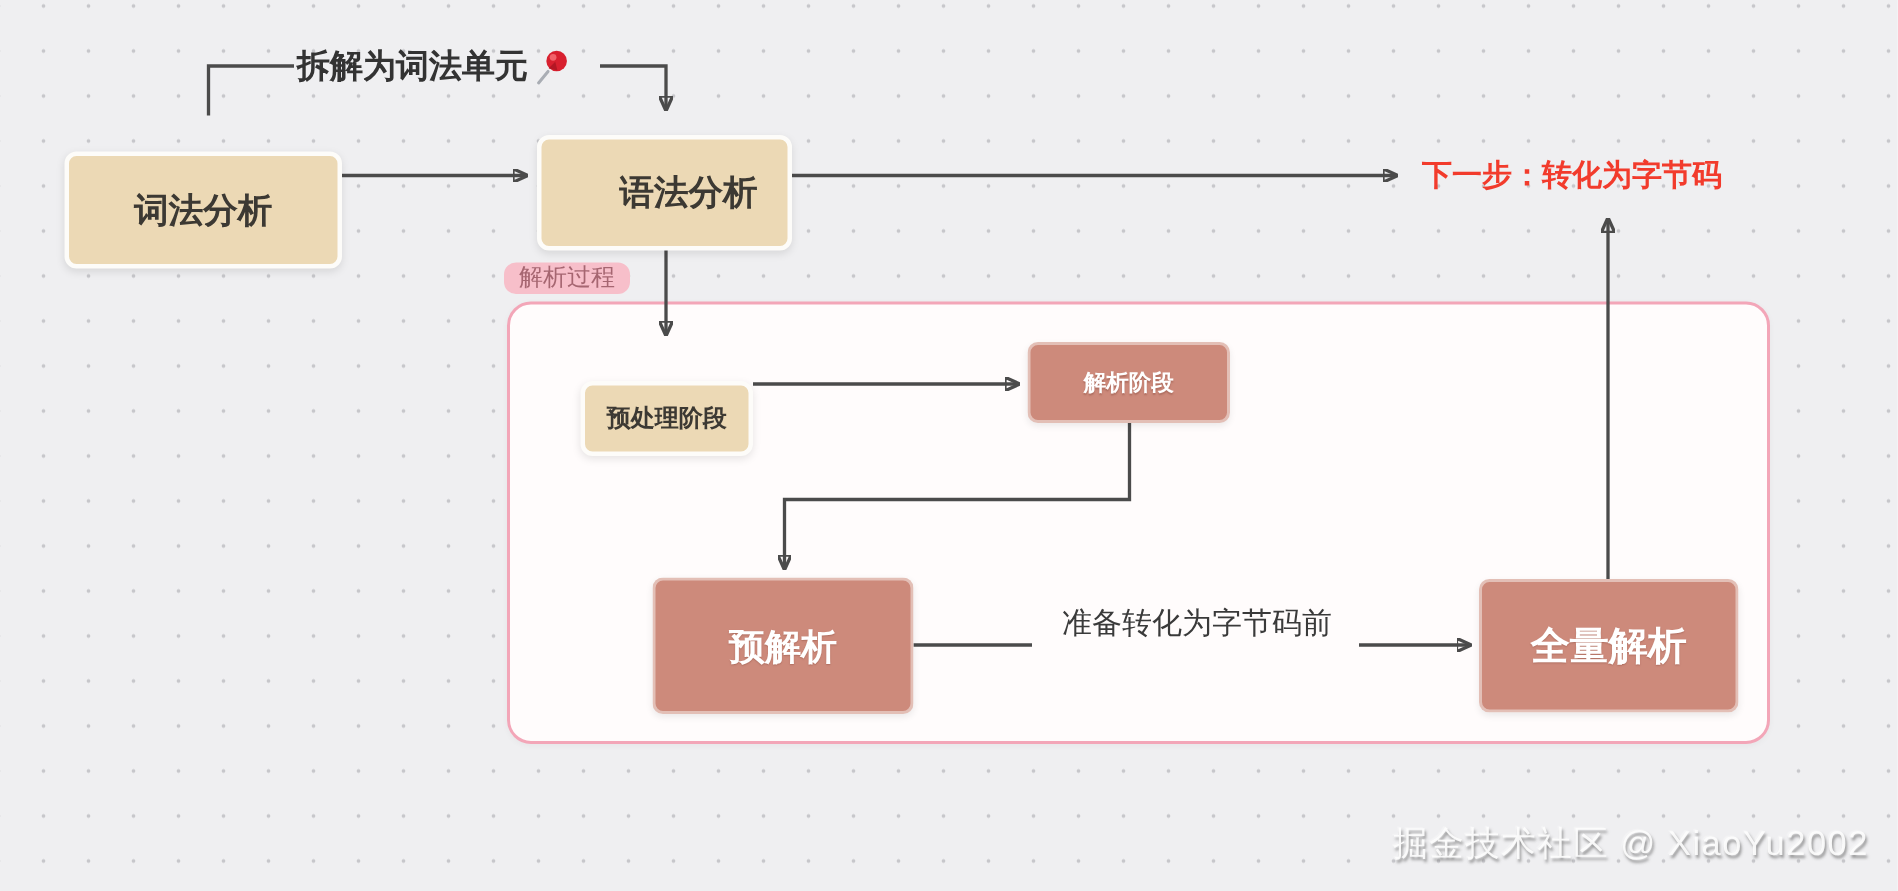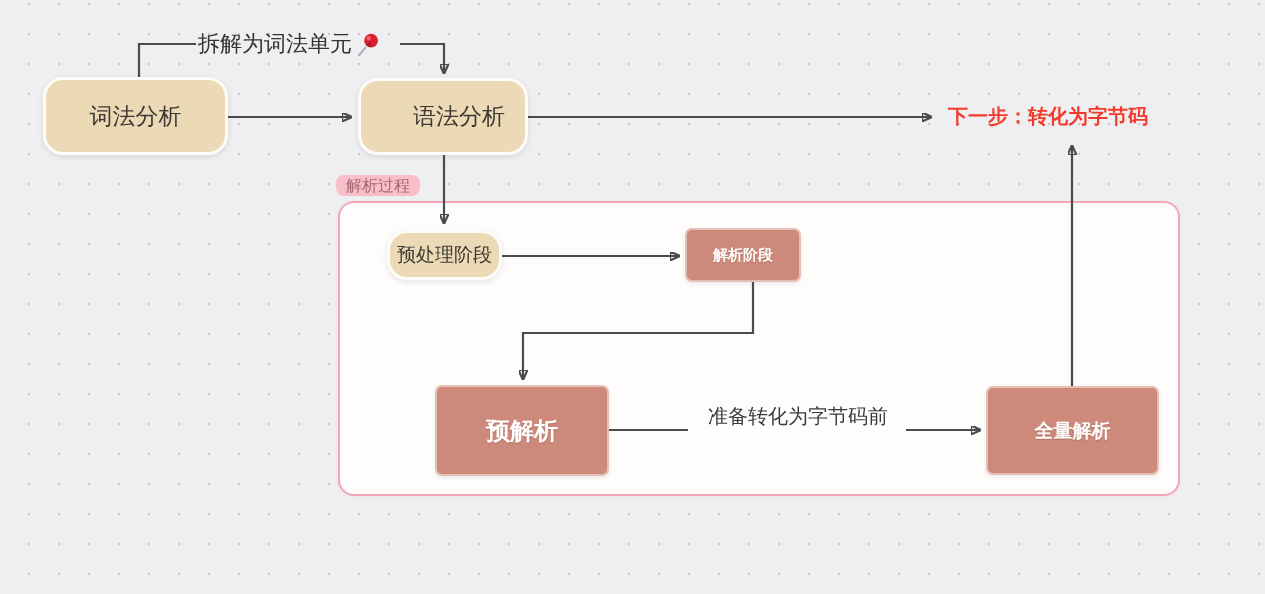--- a/index.html
+++ b/index.html
@@ -31,39 +31,40 @@
   .badge{
     position:absolute;left:336px;top:175px;z-index:3;
     background:var(--badge-fill);color:var(--badge-text);
     font-size:16px;line-height:15px;padding:3px 10px;border-radius:8px;
   }
   .node{
     position:absolute;display:flex;align-items:center;justify-content:center;
     box-sizing:border-box;z-index:3;text-align:center;
   }
   .node.tan{
-    background:var(--tan-fill);border:3px solid #fdfcf9;border-radius:20px;
-    color:var(--node-text-dark);font-weight:normal;
+    background:var(--tan-fill);border:3px solid #fdfcf9;border-radius:8px;
+    color:var(--node-text-dark);font-weight:bold;
     box-shadow:0 2px 6px rgba(0,0,0,0.10);
+    margin-top:24px;
   }
   .node.salmon{
     background:var(--salmon-fill);border:2px solid rgba(255,255,255,0.45);
     border-radius:7px;color:var(--node-text-light);font-weight:bold;
     box-shadow:0 2px 5px rgba(0,0,0,0.08);
     text-shadow:0 1px 1px rgba(120,60,50,0.35);
   }
   .node-lexical{left:43px;top:77px;width:185px;height:78px;font-size:23px;}
-  .node-syntax{left:358px;top:78px;width:170px;height:77px;font-size:23px;padding-left:32px;}
-  .node-preprocess{left:387px;top:230px;width:115px;height:50px;font-size:19px;border-width:2px;border-radius:12px;}
-  .node-parse-stage{left:685px;top:228px;width:116px;height:54px;font-size:15px;}
+  .node-syntax{left:358px;top:66px;width:170px;height:77px;font-size:23px;padding-left:32px;}
+  .node-preprocess{left:387px;top:230px;width:115px;height:50px;font-size:16px;border-width:2px;border-radius:12px;}
+  .node-parse-stage{left:685px;top:228px;width:135px;height:54px;font-size:15px;}
   .node-preparse{left:435px;top:385px;width:174px;height:91px;font-size:24px;}
-  .node-full-parse{left:986px;top:386px;width:173px;height:89px;font-size:19px;}
+  .node-full-parse{left:986px;top:386px;width:173px;height:89px;font-size:26px;}
   .top-label{
     position:absolute;left:198px;top:29px;z-index:3;display:flex;align-items:center;
-    color:#333;font-size:22px;font-weight:400;white-space:nowrap;
+    color:#333;font-size:22px;font-weight:700;white-space:nowrap;
   }
   .top-label .pin{margin-left:3px;}
   .next-step{
     position:absolute;left:948px;top:103px;z-index:3;
     color:var(--accent-red);font-size:20px;font-weight:bold;white-space:nowrap;
   }
   .edge-note{
     position:absolute;left:687px;top:399px;width:222px;z-index:3;
     color:#3a3a3a;font-size:20px;line-height:35px;text-align:center;white-space:nowrap;
   }
@@ -129,14 +130,15 @@
   <div class="node salmon node-full-parse">
     <span>全量解析</span>
   </div>
 
   <div class="next-step">下一步：转化为字节码</div>
 
   <div class="edge-note">
     <div>准备转化为字节码前</div>
   </div>
 
+  <div class="watermark">掘金技术社区 @ XiaoYu2002</div>
 
 </div>
 
 </body></html>

